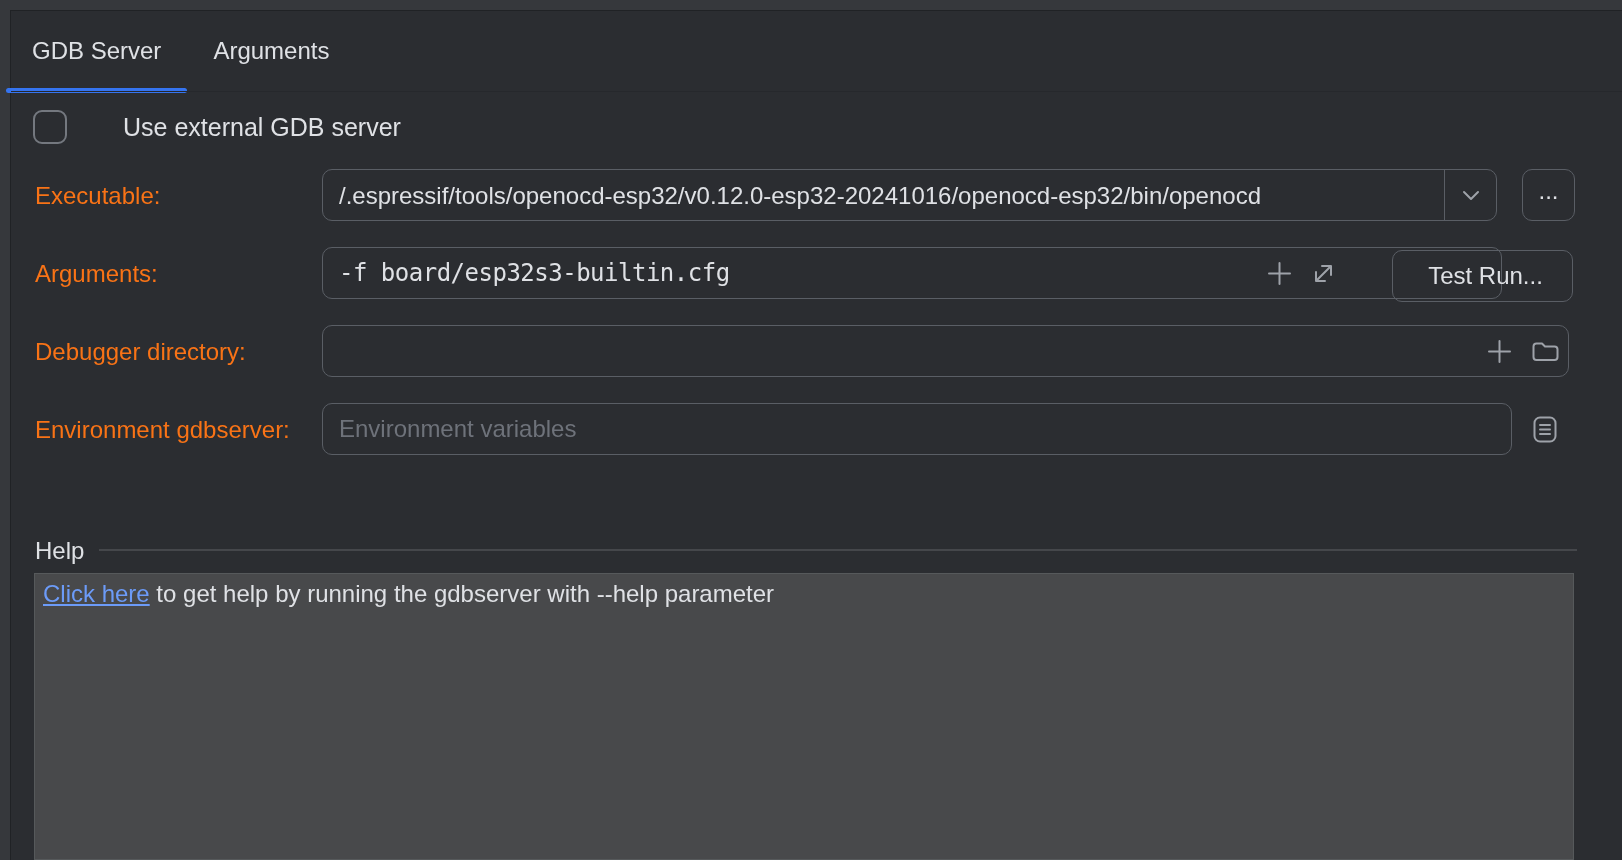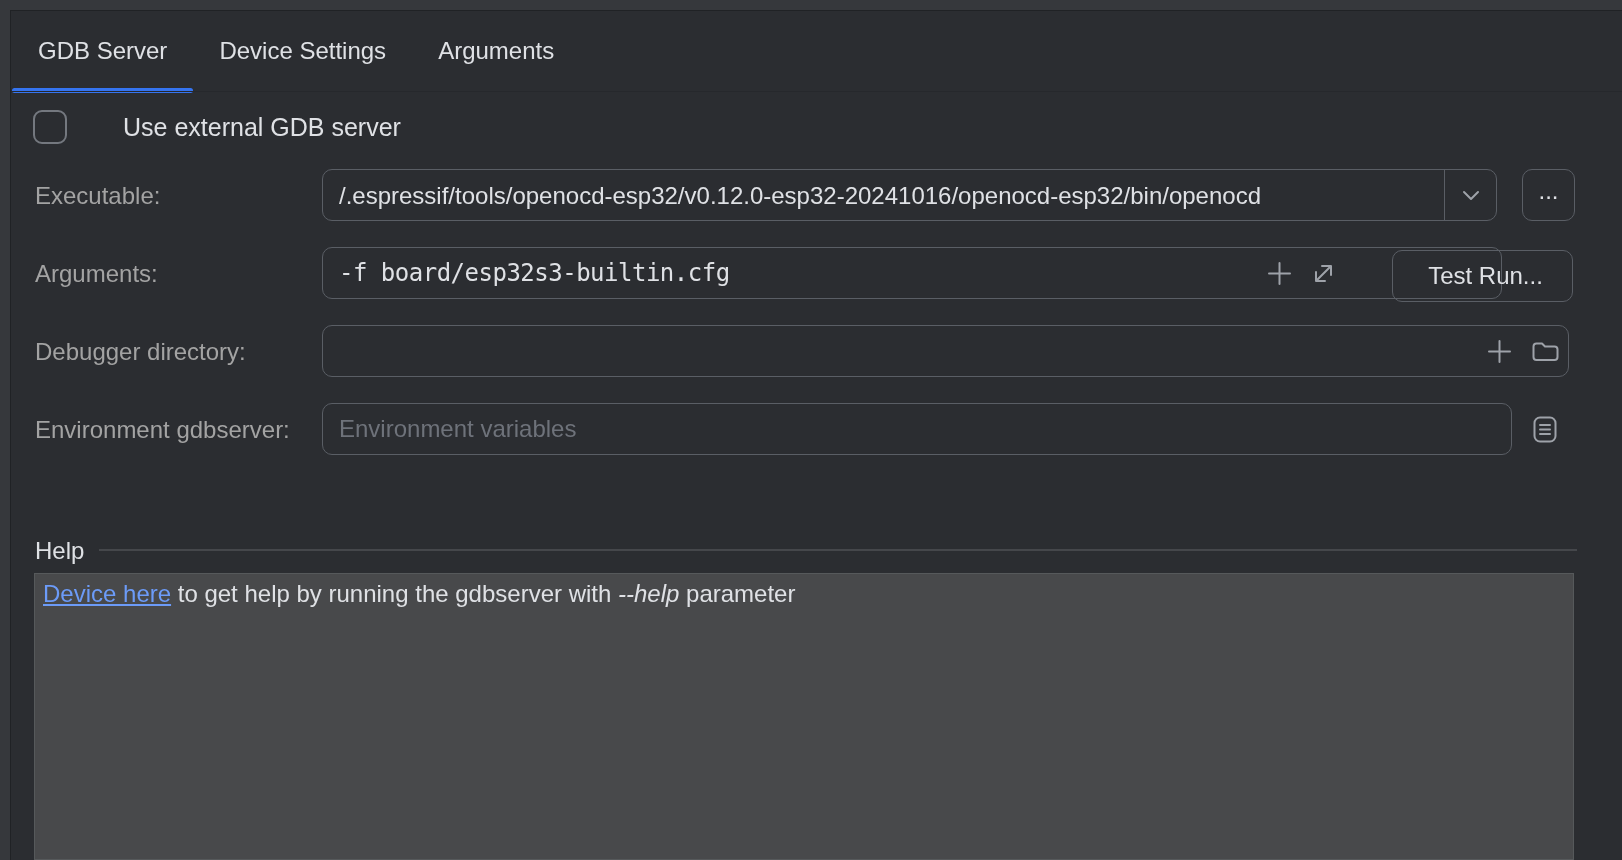--- a/index.html
+++ b/index.html
@@ -12,21 +12,21 @@
     -webkit-font-smoothing:antialiased;
   }
   .main-panel {
     position:absolute; left:10px; top:10px; right:0; bottom:0;
     background:#2b2d31;
     border-left:1px solid #202225;
     border-top:1px solid #202225;
   }
   
   .tabbar {
-    position:absolute; left:12px; top:10px; height:81px;
+    position:absolute; left:6px; top:10px; height:81px;
     display:flex; align-items:center;
   }
   .tab {
     position:relative; height:100%;
     display:flex; align-items:center;
     padding:0 26px;
     font-size:24px; color:#dfe1e5;
     cursor:default;
   }
   .tab.active::after {
@@ -42,21 +42,21 @@
     position:absolute; left:33px; top:110px;
     width:34px; height:34px;
     border:2px solid #74787f; border-radius:9px;
     background:transparent;
   }
   .checkbox-label {
     position:absolute; left:92px; top:114px;
     font-size:25px; line-height:26px;margin-left:31px;
   }
   
-  .row-label { position:absolute; left:35px; font-size:24px; line-height:25px; color:#a3a3a3; }
+  .row-label { position:absolute; left:35px; font-size:24px; line-height:25px; color:#f97316; }
   .field {
     position:absolute; left:322px; height:52px;
     background:transparent;
     border:1.5px solid #5a5e65; border-radius:10px;
     color:#dfe1e5; font-size:24px;
   }
   input.field { padding:0 16px; outline:none; }
   input.field::placeholder { color:#6e727a; }
   input.mono { font-family:"DejaVu Sans Mono","Liberation Mono",monospace; font-size:24px; letter-spacing:-0.5px; }
 
@@ -88,33 +88,30 @@
   .help-title { position:absolute; left:35px; top:537px; font-size:24px; }
   .help-separator { position:absolute; left:99px; top:549px; width:1478px; height:2px; background:#45474b; }
   .help-panel {
     position:absolute; left:34px; top:573px; width:1540px; height:287px;
     background:#48494b; border:1px solid #56595b;
     padding:3px 10px 0 8px;
     font-size:24px; line-height:33px; color:#dfe1e5;
     overflow:hidden;
   }
   .help-link { color:#6c9bf8; text-decoration:underline; cursor:pointer; }
-  .help-flag { font-style:italic; }
+  .help-flag { }
 </style>
 </head>
 <body>
 
 <div class="main-panel"></div>
 
 <div class="tabbar">
   <div class="tab active">
     <span>GDB Server</span>
-  </div>
-  <div class="tab">
-    <span>Device Settings</span>
   </div>
   <div class="tab">
     <span>Arguments</span>
   </div>
 </div>
 <div class="tabbar-border"></div>
 
 <div class="checkbox"></div>
 <div class="checkbox-label">Use external GDB server</div>
 
@@ -177,14 +174,14 @@
       <line x1="8" y1="10" x2="18" y2="10"></line>
       <line x1="8" y1="14.5" x2="18" y2="14.5"></line>
       <line x1="8" y1="19" x2="18" y2="19"></line>
     </svg>
   </span>
 </div>
 
 <div class="help-title">Help</div>
 <div class="help-separator"></div>
 <div class="help-panel">
-  <span class="help-link">Device here</span><span> to get help by running the gdbserver with </span><span class="help-flag">--help</span><span> parameter</span>
+  <span class="help-link">Click here</span><span> to get help by running the gdbserver with </span><span class="help-flag">--help</span><span> parameter</span>
 </div>
 
 </body></html>

